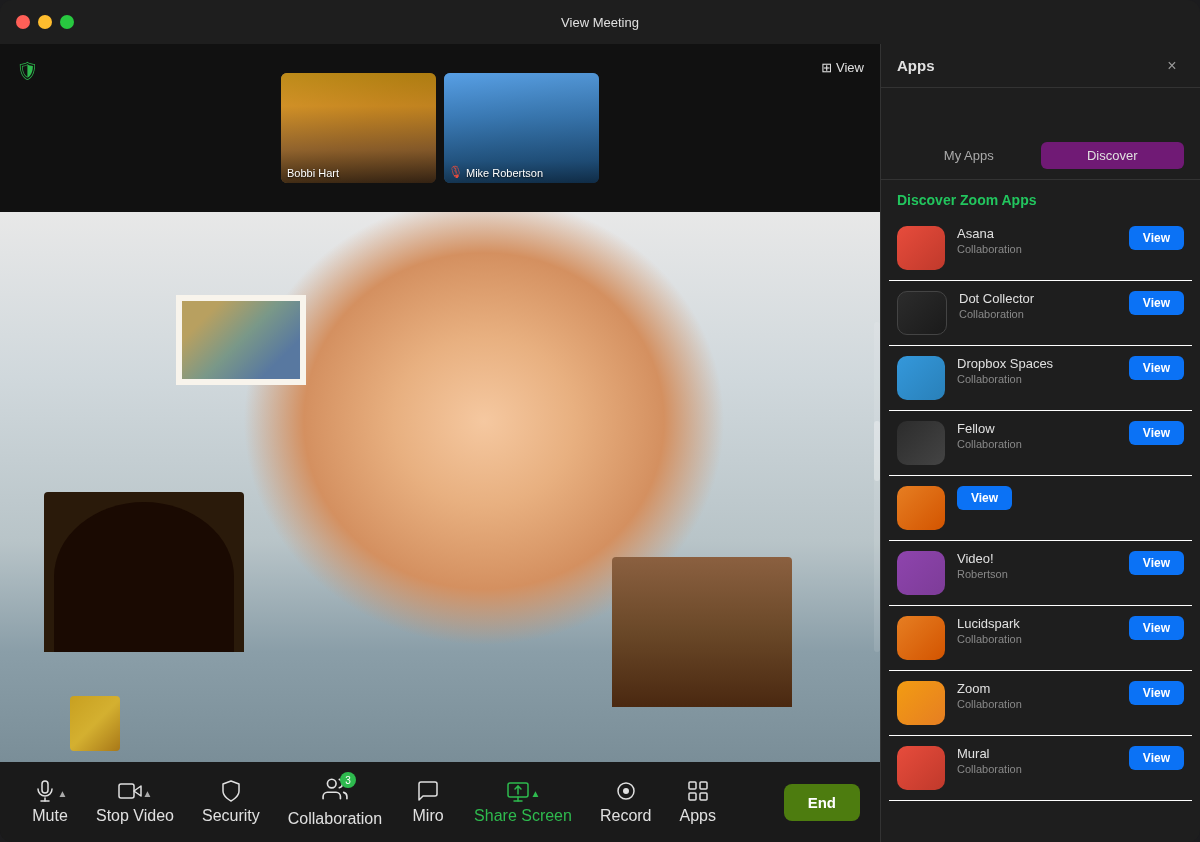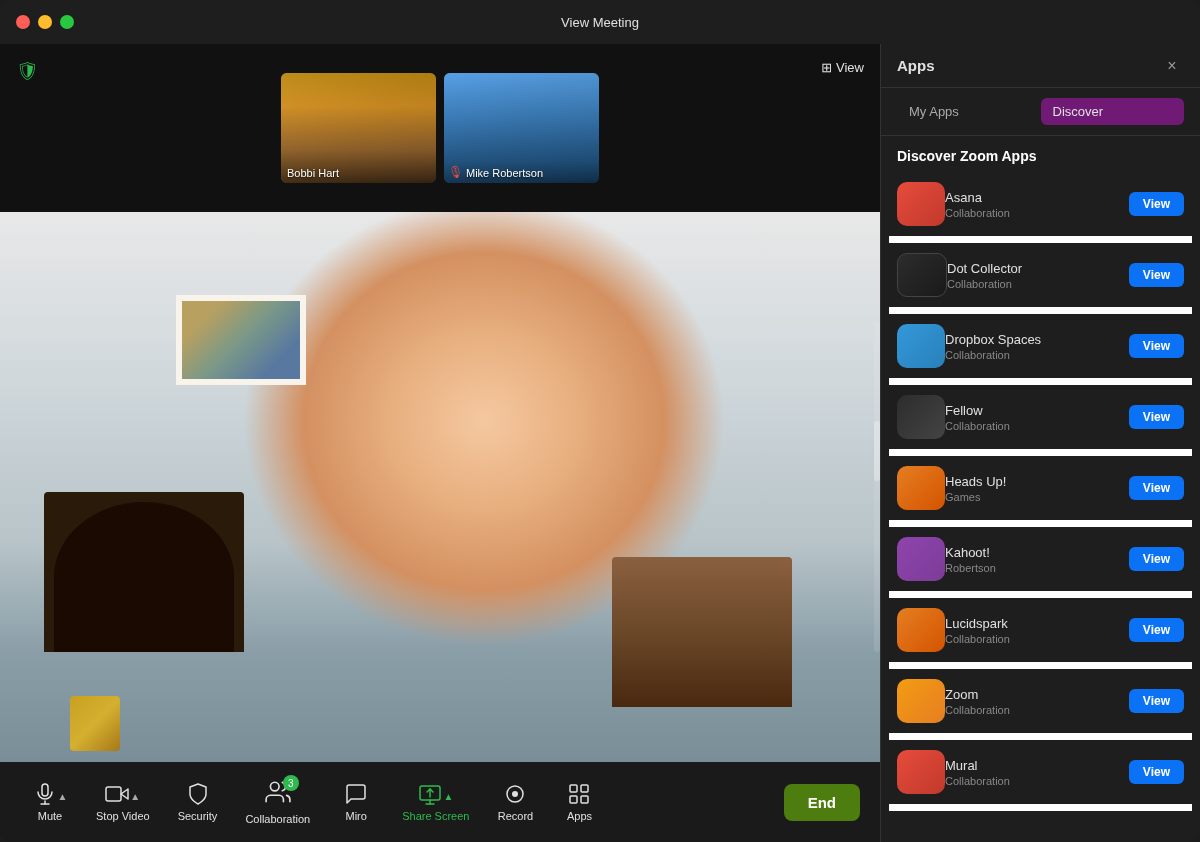--- a/index.html
+++ b/index.html
@@ -248,21 +248,21 @@
       flex-direction: column;
       align-items: center;
       justify-content: center;
       gap: 4px;
       padding: 4px 12px;
       border-radius: 8px;
       cursor: pointer;
       min-width: 60px;
     }
     .toolbar-label {
-      font-size: 11px;
+      font-size: 16px;
       color: #e0e0e0;
     }
     .toolbar-btn.active .toolbar-icon,
     .toolbar-btn.active .toolbar-label {
       color: #2eba4e;
     }
     .btn-with-arrow {
       display: flex;
       align-items: flex-end;
       gap: 1px;
@@ -338,59 +338,62 @@
 
     
     .tabs-bar {
       display: flex;
       padding: 10px 16px;
       gap: 0;
       border-bottom: 1px solid #333;
     }
     .tab {
       flex: 1;
+      text-align: center;
       padding: 6px 12px;
       font-size: 13px;
       border-radius: 6px;
       cursor: pointer;
       color: #aaa;
+      margin-top: 44px;
     }
     .tab.active {
       background: #701a75;
       color: #e0e0e0;
       font-weight: 500;
     }
 
     
     .discover-heading {
       font-size: 14px;
       font-weight: 600;
-      color: #ffffff;
+      color: #22c55e;
       padding: 12px 16px 8px;
     }
     .apps-list {
       flex: 1;
       overflow-y: auto;
       padding: 0 8px;
     }
     .apps-list::-webkit-scrollbar {
       width: 6px;
     }
     .apps-list::-webkit-scrollbar-track {
       background: transparent;
     }
     .apps-list::-webkit-scrollbar-thumb {
       background: #444;
       border-radius: 3px;
     }
     .app-item {
       display: flex;
-      align-items: center;
+      align-items: flex-start;
       padding: 10px 8px;
-      border-bottom: 7px solid #ffffff;
+      border-bottom: 1px solid #ffffff;
+      gap: 12px;
     }
     .app-icon {
       width: 44px;
       height: 44px;
       border-radius: 10px;
       flex-shrink: 0;
       display: flex;
       align-items: center;
       justify-content: center;
       font-size: 22px;
@@ -653,34 +656,30 @@
           </div>
           <button class="view-btn-blue">View</button>
         </div>
         <div class="app-item">
           <div class="app-icon icon-headsup">
             <svg viewBox="0 0 44 44" width="26" height="26">
               <rect x="8" y="8" width="28" height="20" rx="4" fill="white" opacity="0.9"></rect>
               <text x="22" y="23" text-anchor="middle" fill="#e67e22" font-size="12" font-weight="bold">HU!</text>
             </svg>
           </div>
-          <div class="app-info">
-            <div class="app-name">Heads Up!</div>
-            <div class="app-category">Games</div>
-          </div>
           <button class="view-btn-blue">View</button>
         </div>
         <div class="app-item">
           <div class="app-icon icon-kahoot">
             <svg viewBox="0 0 44 44" width="26" height="26">
               <text x="22" y="30" text-anchor="middle" fill="white" font-size="22" font-weight="bold">K!</text>
             </svg>
           </div>
           <div class="app-info">
-            <div class="app-name">Kahoot!</div>
+            <div class="app-name">Video!</div>
             <div class="app-category">Robertson</div>
           </div>
           <button class="view-btn-blue">View</button>
         </div>
         <div class="app-item">
           <div class="app-icon icon-lucidspark">
             <svg viewBox="0 0 44 44" width="26" height="26">
               <rect x="8" y="12" width="10" height="20" rx="2" fill="white"></rect>
               <rect x="22" y="6" width="10" height="26" rx="2" fill="white" opacity="0.8"></rect>
             </svg>

